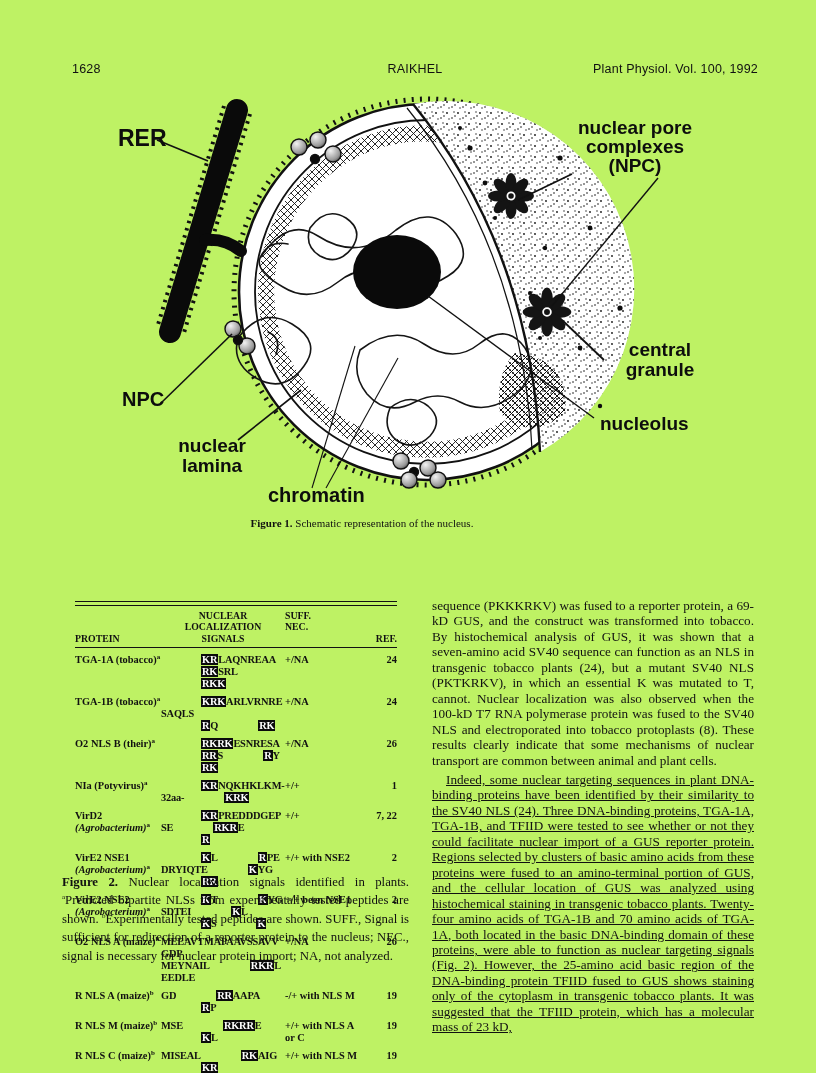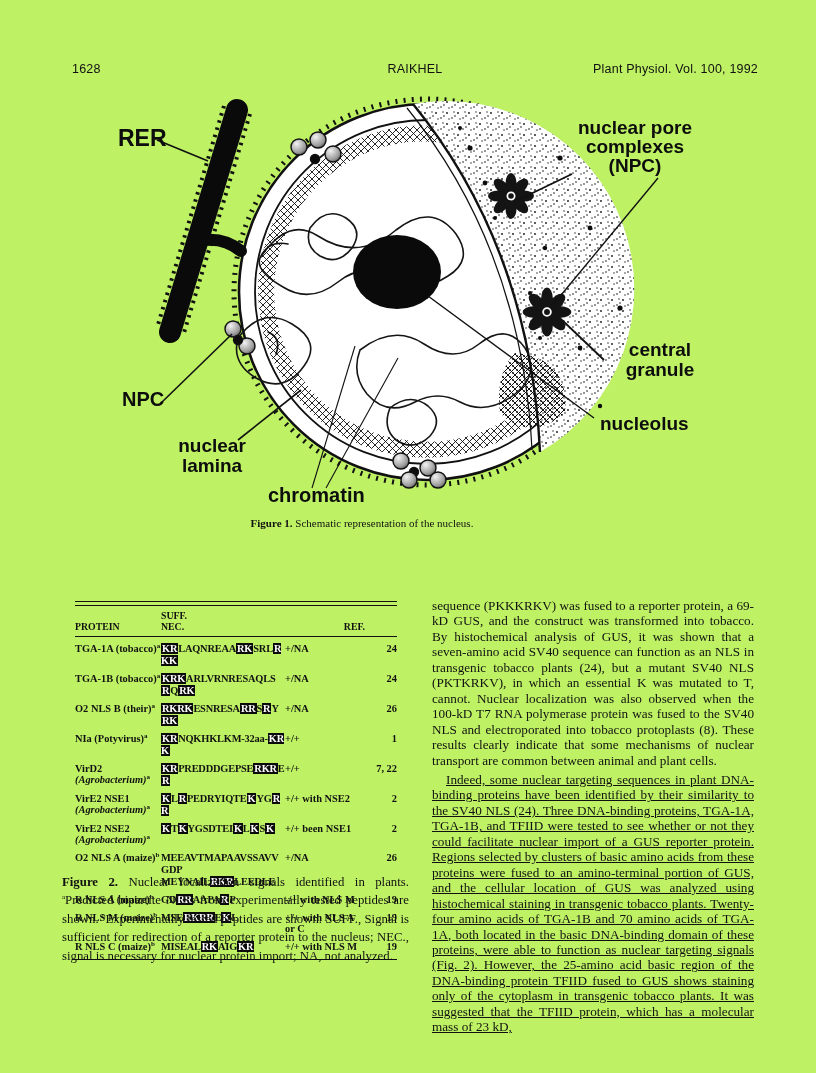--- a/index.html
+++ b/index.html
@@ -23,21 +23,21 @@
   .tbl{border-top:1.5px solid #111;margin-top:2.5px;border-bottom:1.5px solid #111;
        padding-bottom:6px;}
   .thead{display:grid;grid-template-columns:86px 124px 80px 32px;
          padding:4px 0 3px 0;border-bottom:1.5px solid #111;font-size:9.8px;}
   .thead .h1{text-align:left;align-self:end;}
   .thead .h2{text-align:center;}
   .thead .h4{text-align:right;align-self:end;}
   .tr{display:grid;grid-template-columns:86px 124px 80px 32px;padding-top:6px;}
   .cell-protein div{white-space:nowrap;}
   .cell-signal{line-height:12px;letter-spacing:-.2px;word-break:break-all;}
-  .cell-signal .hl{background:#0b0b0b;color:#fff;padding:0 1px;}
+  .cell-signal .hl{background:#0b0b0b;color:#fff;padding:0 1px;margin-left:40px;}
   .cell-suff div{white-space:nowrap;}
   .cell-ref{text-align:right;}
   sup{font-size:7px;vertical-align:super;line-height:0;}
   .ital{font-style:italic;}
   
   .fig2caption{position:absolute;left:62px;top:873px;width:347px;
                font-size:12.8px;line-height:18.4px;text-align:justify;}
   
   .bodycol{position:absolute;left:428px;top:594px;width:330px;
            font-size:13.2px;line-height:15.45px;text-align:justify;}
@@ -199,20 +199,24 @@
   </svg>
 
   <div class="fig1caption">
     <b>Figure 1.</b><span> Schematic representation of the nucleus.</span>
   </div>
 
   <div class="tblwrap">
     <div class="tbl">
       <div class="thead">
         <div class="h1">PROTEIN</div>
+        <div class="h2">
+          <div>NUCLEAR LOCALIZATION</div>
+          <div>SIGNALS</div>
+        </div>
         <div class="h3">
           <div>SUFF.</div>
           <div>NEC.</div>
         </div>
         <div class="h4">REF.</div>
       </div>
       <div id="tbody">
           <div class="tr">
             <div class="cell-protein">
               <div><span>TGA-1A (tobacco)</span><sup>a</sup></div>

